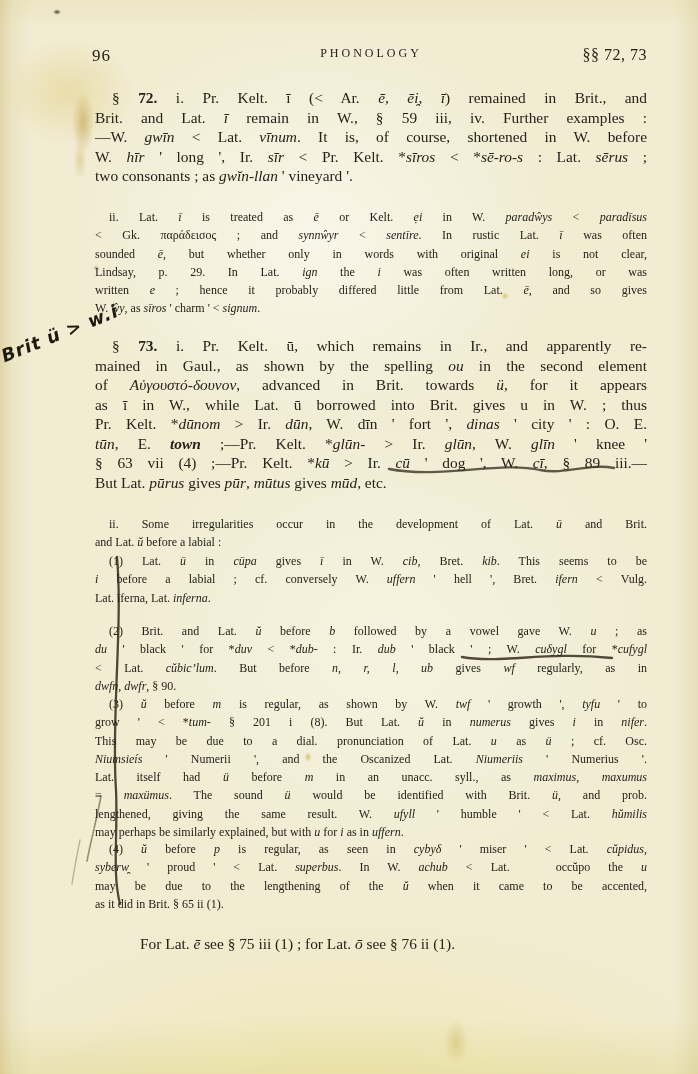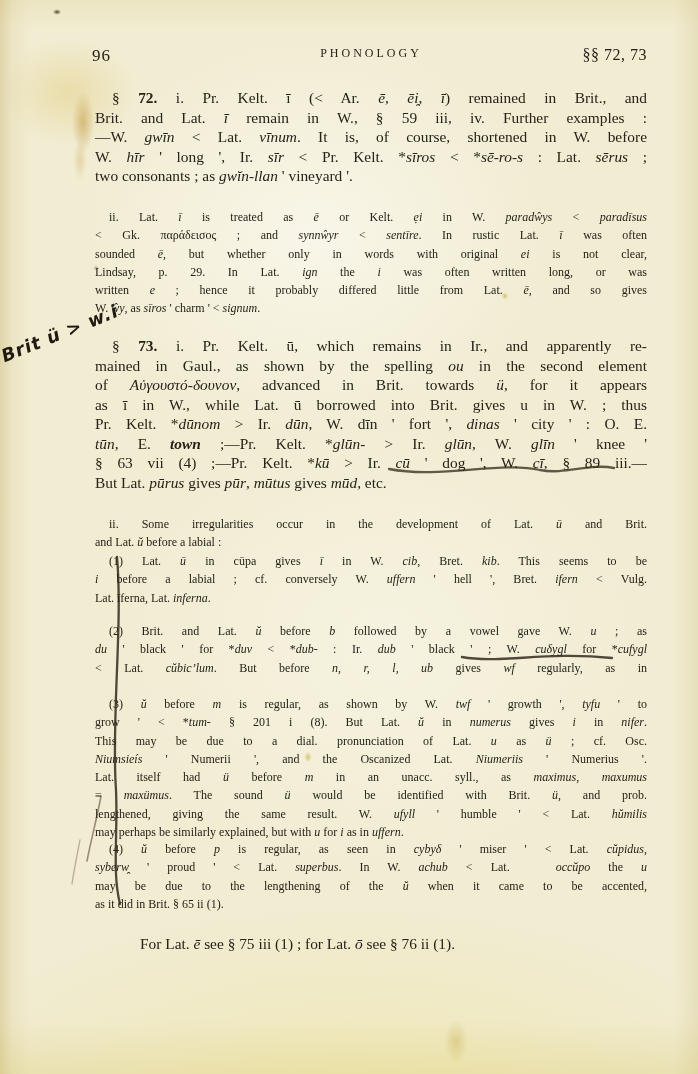--- a/index.html
+++ b/index.html
@@ -108,41 +108,42 @@
       <div class="line"><span>Pr. Kelt. *</span><span style="font-style: italic;">dūnom</span><span> &gt; Ir. </span><span style="font-style: italic;">dūn</span><span>, W. </span><span style="">dīn</span><span> ' fort ', </span><span style="font-style: italic;">dinas</span><span> ' city ' : O. E.</span></div>
       <div class="line"><span style="font-style: italic;">tūn</span><span>, E. </span><span style="font-style: italic; font-weight: bold;">town</span><span> ;—Pr. Kelt. *</span><span style="font-style: italic;">glūn-</span><span> &gt; Ir. </span><span style="font-style: italic;">glūn</span><span>, W. </span><span style="font-style: italic;">glīn</span><span> ' knee '</span></div>
       <div class="line"><span>§ 63 vii (4) ;—Pr. Kelt. *</span><span style="font-style: italic;">kū</span><span> &gt; Ir. </span><span style="font-style: italic;">cū</span><span> ' dog ', W. </span><span style="font-style: italic;">cī</span><span>, § 89 iii.—</span></div>
       <div class="line last"><span>But Lat. </span><span style="font-style: italic;">pūrus</span><span> gives </span><span style="font-style: italic;">pūr</span><span>, </span><span style="font-style: italic;">mūtus</span><span> gives </span><span style="font-style: italic;">mūd</span><span>, etc.</span></div>
     </div>
   <div class="para small" id="p-s73ii">
       <div class="line first"><span>ii. Some irregularities occur in the development of Lat. </span><span style="font-style: italic;">ū</span><span> and Brit.</span></div>
       <div class="line last"><span>and Lat. </span><span style="font-style: italic;">ŭ</span><span> before a labial :</span></div>
     </div>
   <div class="para small" id="p-n1">
-      <div class="line first"><span>(1) Lat. </span><span style="font-style: italic;">ū</span><span> in </span><span style="">cūpa</span><span> gives </span><span style="font-style: italic;">ī</span><span> in W. </span><span style="font-style: italic;">cib</span><span>, Bret. </span><span style="font-style: italic;">kib</span><span>.  This seems to be</span></div>
+      <div class="line first"><span>(1) Lat. </span><span style="font-style: italic;">ū</span><span> in </span><span style="font-style: italic;">cūpa</span><span> gives </span><span style="font-style: italic;">ī</span><span> in W. </span><span style="font-style: italic;">cib</span><span>, Bret. </span><span style="font-style: italic;">kib</span><span>.  This seems to be</span></div>
       <div class="line"><span style="font-style: italic;">i</span><span> before a labial ; cf. conversely W. </span><span style="font-style: italic;">uffern</span><span> ' hell ', Bret. </span><span style="font-style: italic;">ifern</span><span> &lt; Vulg.</span></div>
       <div class="line last"><span>Lat. </span><span style="">īferna</span><span>, Lat. </span><span style="font-style: italic;">inferna</span><span>.</span></div>
     </div>
   <div class="para small" id="p-n2">
       <div class="line first"><span>(2) Brit. and Lat. </span><span style="font-style: italic;">ŭ</span><span> before </span><span style="font-style: italic;">b</span><span> followed by a vowel gave W. </span><span style="font-style: italic;">u</span><span> ; as</span></div>
       <div class="line"><span style="font-style: italic;">du</span><span> ' black ' for *</span><span style="font-style: italic;">duv</span><span> &lt; *</span><span style="font-style: italic;">dub-</span><span> : Ir. </span><span style="font-style: italic;">dub</span><span> ' black ' ; W. </span><span style="font-style: italic;">cuδygl</span><span> for *</span><span style="font-style: italic;">cufygl</span></div>
       <div class="line"><span>&lt; Lat. </span><span style="font-style: italic;">cŭbic’lum</span><span>.  But before </span><span style="font-style: italic;">n, r, l, ub</span><span> gives </span><span style="font-style: italic;">wf</span><span> regularly, as in</span></div>
+      <div class="line last"><span style="font-style: italic;">dwfn, dwfr</span><span>, § 90.</span></div>
     </div>
   <div class="para small" id="p-n3">
       <div class="line first"><span>(3) </span><span style="font-style: italic;">ŭ</span><span> before </span><span style="font-style: italic;">m</span><span> is regular, as shown by W. </span><span style="font-style: italic;">twf</span><span> ' growth ', </span><span style="font-style: italic;">tyfu</span><span> ' to</span></div>
       <div class="line"><span>grow ' &lt; *</span><span style="font-style: italic;">tum-</span><span> § 201 i (8).  But Lat. </span><span style="font-style: italic;">ŭ</span><span> in </span><span style="font-style: italic;">numerus</span><span> gives </span><span style="font-style: italic;">i</span><span> in </span><span style="font-style: italic;">nifer</span><span>.</span></div>
       <div class="line"><span>This may be due to a dial. pronunciation of Lat. </span><span style="font-style: italic;">u</span><span> as </span><span style="font-style: italic;">ü</span><span> ; cf. Osc.</span></div>
       <div class="line"><span style="font-style: italic;">Niumsieís</span><span> ' Numerii ', and the Oscanized Lat. </span><span style="font-style: italic;">Niumeriis</span><span> ' Numerius '.</span></div>
       <div class="line"><span>Lat. itself had </span><span style="font-style: italic;">ü</span><span> before </span><span style="font-style: italic;">m</span><span> in an unacc. syll., as </span><span style="font-style: italic;">maximus, maxumus</span></div>
       <div class="line"><span>≡ </span><span style="font-style: italic;">maxümus</span><span>.  The sound </span><span style="font-style: italic;">ü</span><span> would be identified with Brit. </span><span style="font-style: italic;">ü</span><span>, and prob.</span></div>
       <div class="line"><span>lengthened, giving the same result.  W. </span><span style="font-style: italic;">ufyll</span><span> ' humble ' &lt; Lat. </span><span style="font-style: italic;">hŭmilis</span></div>
       <div class="line last"><span>may perhaps be similarly explained, but with </span><span style="font-style: italic;">u</span><span> for </span><span style="font-style: italic;">i</span><span> as in </span><span style="font-style: italic;">uffern</span><span>.</span></div>
     </div>
   <div class="para small" id="p-n4">
       <div class="line first"><span>(4) </span><span style="font-style: italic;">ŭ</span><span> before </span><span style="font-style: italic;">p</span><span> is regular, as seen in </span><span style="font-style: italic;">cybyδ</span><span> ' miser ' &lt; Lat. </span><span style="font-style: italic;">cŭpidus</span><span>,</span></div>
-      <div class="line"><span style="font-style: italic;">syberw̯</span><span> ' proud ' &lt; Lat. </span><span style="font-style: italic;">superbus</span><span>.  In W. </span><span style="font-style: italic;">achub</span><span> &lt; Lat. </span><span style="font-style: italic; margin-left: 28px;">occŭpo</span><span> the </span><span style="font-style: italic;">u</span></div>
+      <div class="line"><span style="font-style: italic;">syberw̯</span><span> ' proud ' &lt; Lat. </span><span style="font-style: italic;">superbus</span><span>.  In W. </span><span style="font-style: italic;">achub</span><span> &lt; Lat. </span><span style=" margin-left: 28px;">occŭpo</span><span> the </span><span style="font-style: italic;">u</span></div>
       <div class="line"><span>may be due to the lengthening of the </span><span style="font-style: italic;">ŭ</span><span> when it came to be accented,</span></div>
       <div class="line last"><span>as it did in Brit. § 65 ii (1).</span></div>
     </div>
 
   <div class="footer-note"><span>For Lat. </span><span style="font-style: italic;">ē</span><span> see § 75 iii (1) ;  for Lat. </span><span style="font-style: italic;">ō</span><span> see § 76 ii (1).</span></div>
 
 </div>
 
 </body></html>

